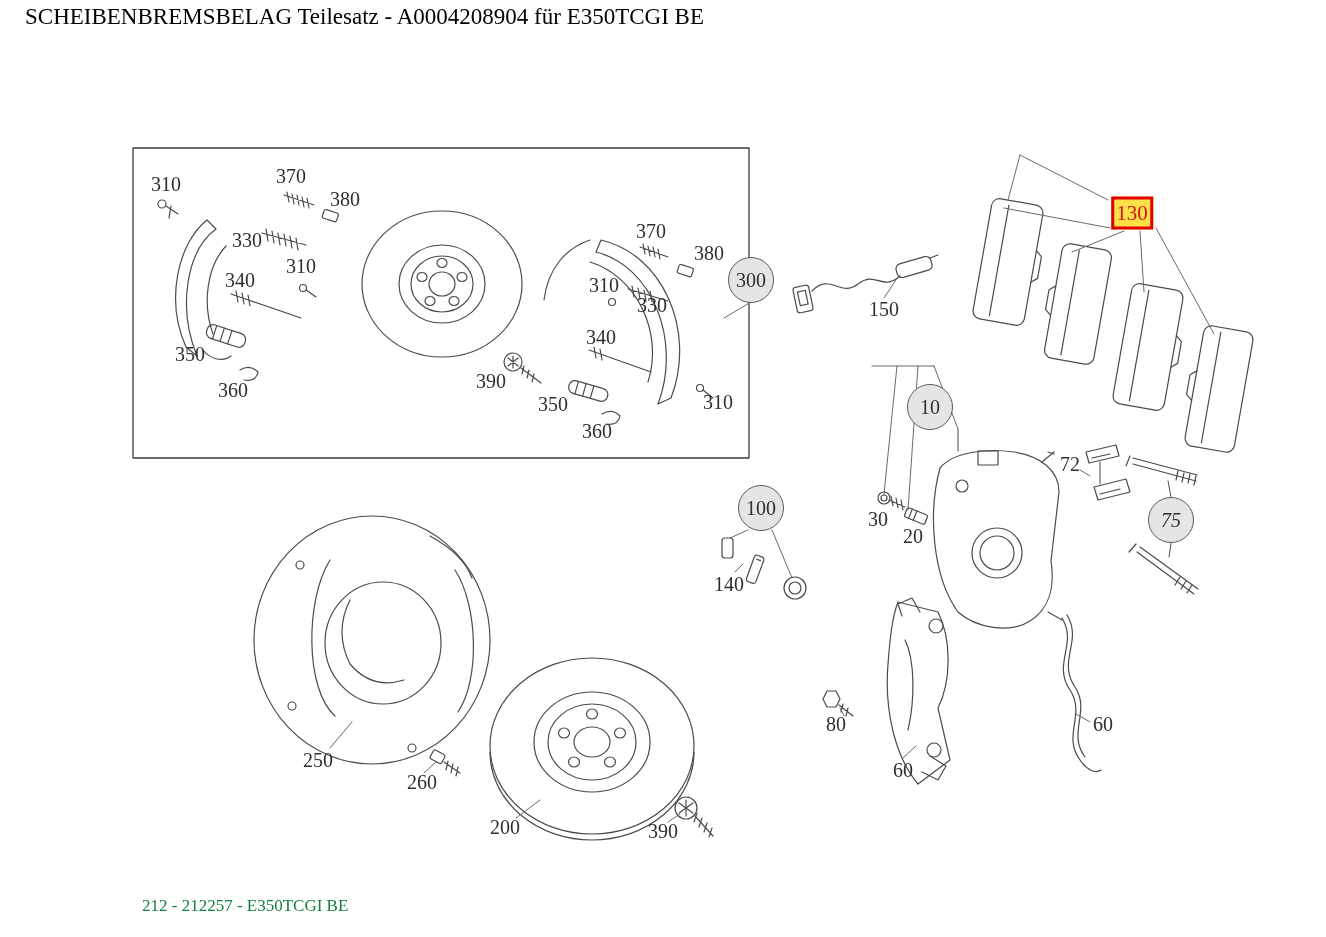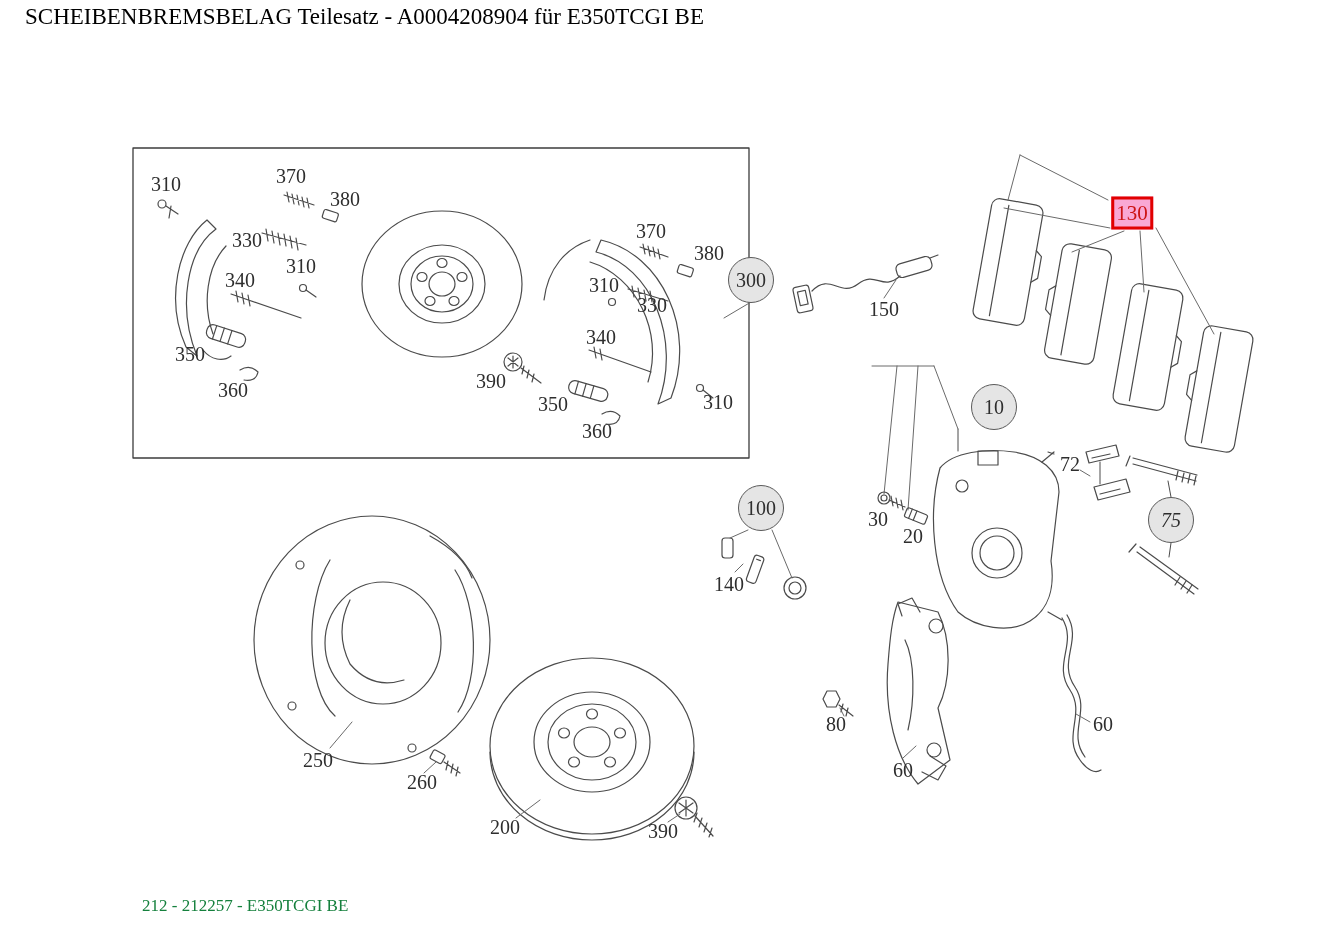--- a/index.html
+++ b/index.html
@@ -22,21 +22,21 @@
     white-space: nowrap; pointer-events: auto; cursor: pointer;
     background: transparent; line-height: 1;
   }
   .part-label.circled {
     width: 46px; height: 46px; border: 1.4px solid #5a5a5a; border-radius: 50%;
     display: flex; align-items: center; justify-content: center;
     background: #e5e5e5;
   }
   .part-label.boxed {
     border: 3px solid #e10000; color: #cc1414;
-    padding: 3px 2px; background: #f9a8d4; font-size: 21px;
+    padding: 3px 2px; background: #fde047; font-size: 21px;
   }
 
   .footer-caption {
     position: absolute; left: 142px; top: 896px;
     font-size: 17px; color: #15803d; white-space: nowrap;
   }
 </style>
 </head>
 <body>
 
@@ -275,21 +275,21 @@
       <div class="part-label" style="left: 652px; top: 305px;">330</div>
       <div class="part-label" style="left: 601px; top: 337px;">340</div>
       <div class="part-label" style="left: 553px; top: 404px;">350</div>
       <div class="part-label" style="left: 597px; top: 431px;">360</div>
       <div class="part-label" style="left: 718px; top: 402px;">310</div>
       <div class="part-label circled" style="left: 751px; top: 280px;">300</div>
       <div class="part-label" style="left: 884px; top: 309px;">150</div>
       <div class="part-label boxed" style="left: 1132px; top: 213px;">130</div>
       <div class="part-label" style="left: 1070px; top: 464px;">72</div>
       <div class="part-label circled" style="left: 1171px; top: 520px; font-style: italic;">75</div>
-      <div class="part-label circled" style="left: 994px; top: 407px;">10</div>
+      <div class="part-label circled" style="left: 930px; top: 407px;">10</div>
       <div class="part-label" style="left: 878px; top: 519px;">30</div>
       <div class="part-label" style="left: 913px; top: 536px;">20</div>
       <div class="part-label circled" style="left: 761px; top: 508px;">100</div>
       <div class="part-label" style="left: 729px; top: 584px;">140</div>
       <div class="part-label" style="left: 836px; top: 724px;">80</div>
       <div class="part-label" style="left: 903px; top: 770px;">60</div>
       <div class="part-label" style="left: 1103px; top: 724px;">60</div>
       <div class="part-label" style="left: 318px; top: 760px;">250</div>
       <div class="part-label" style="left: 422px; top: 782px;">260</div>
       <div class="part-label" style="left: 505px; top: 827px;">200</div>

